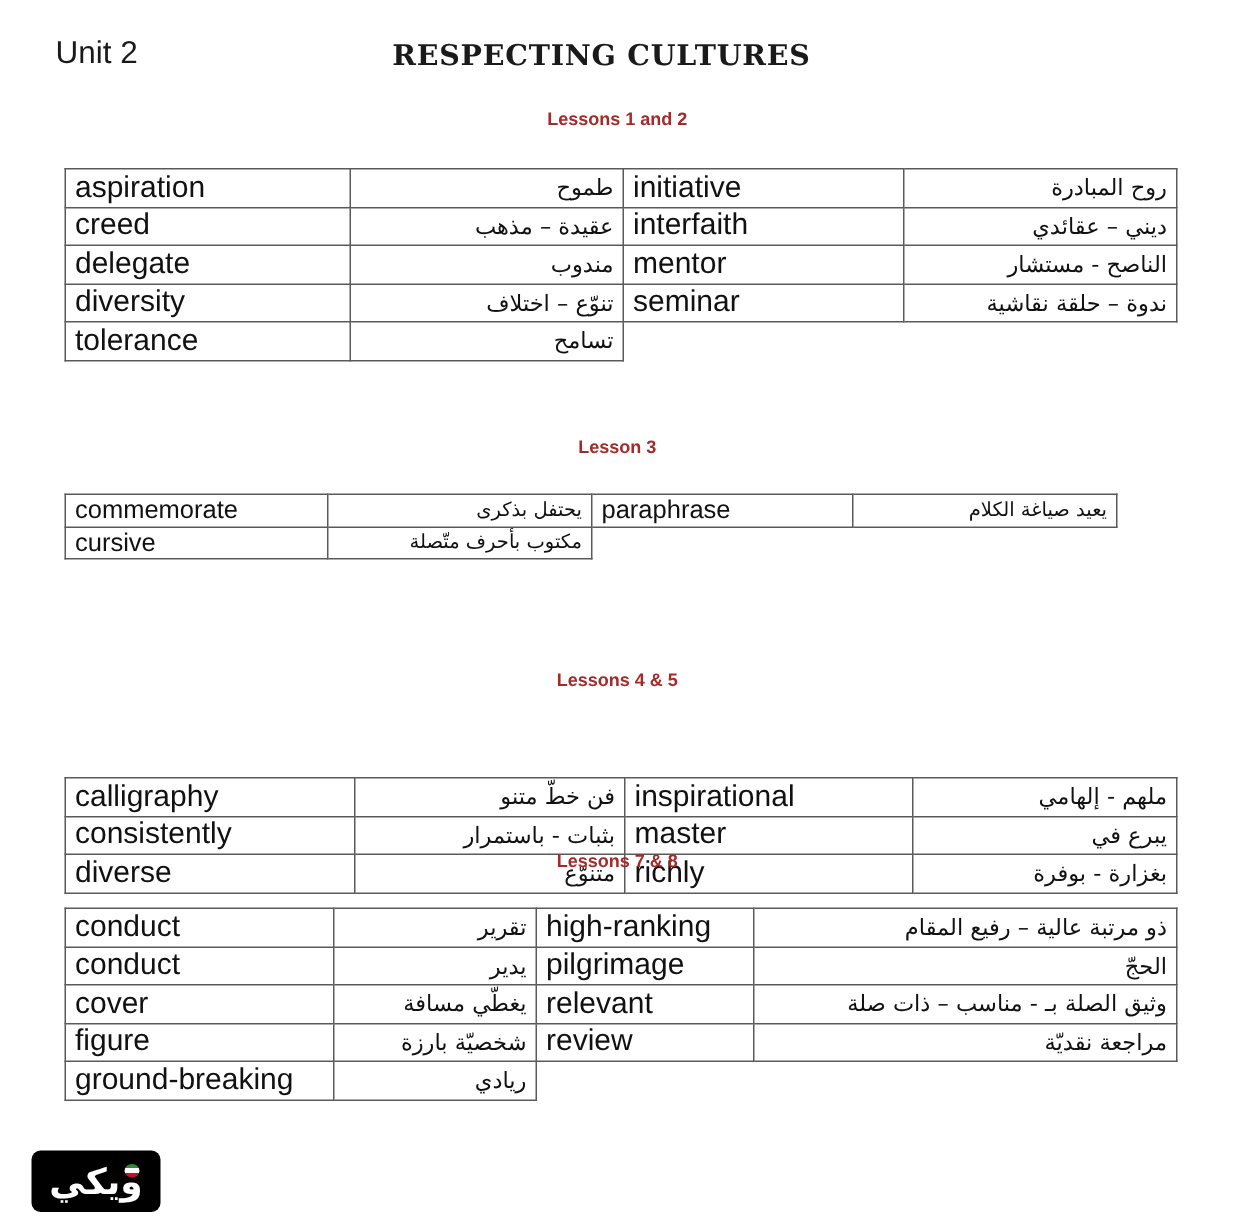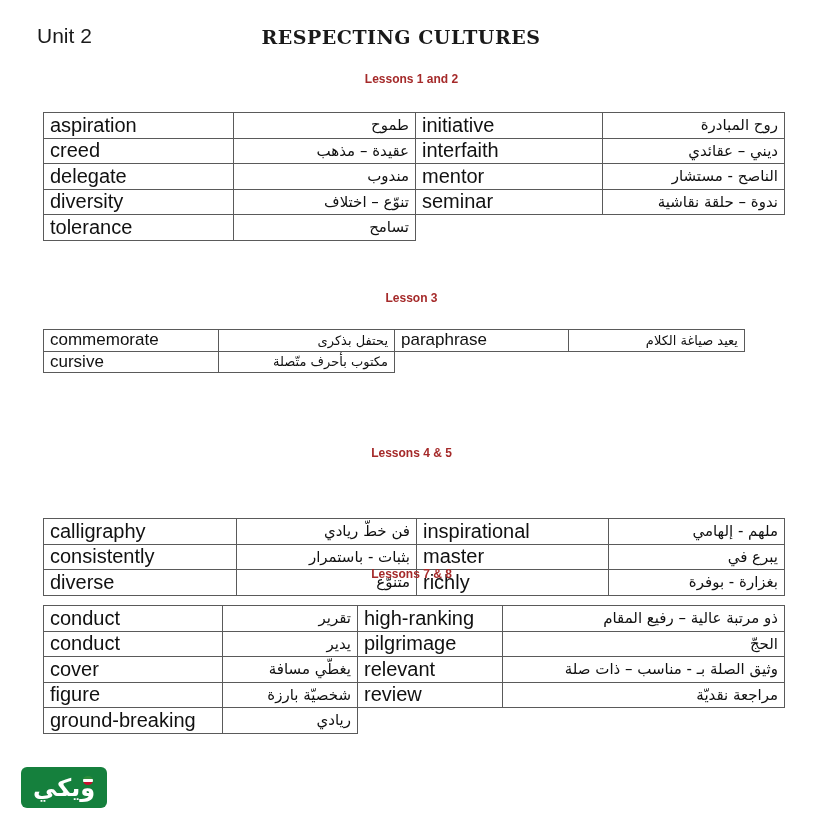--- a/index.html
+++ b/index.html
@@ -17,21 +17,21 @@
   table.vocab td.ar { text-align:right; direction:rtl; font-family:"DejaVu Sans", sans-serif; color:#111; }
   table.vocab td.empty { border:none; }
   .t1 td { height:24.5px; font-size:20px; }
   .t1 td.ar { font-size:15px; }
   .t2 td { height:20.5px; font-size:17px; }
   .t2 td.ar { font-size:13px; }
   .t3 td { height:24.5px; font-size:20px; }
   .t3 td.ar { font-size:15px; }
   .t4 td { height:24.5px; font-size:20px; }
   .t4 td.ar { font-size:15px; }
-  .logo { left:21px; top:767px; width:86px; height:41px; background:#15803d; border-radius:6px;
+  .logo { left:21px; top:767px; width:86px; height:41px; background:#000000; border-radius:6px;
           display:flex; align-items:center; justify-content:center; }
   .logo-text { color:#fff; font-family:"DejaVu Sans", sans-serif; font-weight:bold; font-size:24px; direction:rtl; }
   .flag { position:absolute; right:14px; top:9px; width:10px; height:9px; border-radius:50%; overflow:hidden;
           background:linear-gradient(#2e8b3a 0 33%, #ffffff 33% 66%, #c8102e 66% 100%); }
 </style>
 </head>
 <body>
 
 <div class="abs unit">Unit 2</div>
 <div class="abs title">RESPECTING CULTURES</div>
@@ -106,21 +106,21 @@
 <table class="vocab t3" style="left:43px; top:470px; width:741px;margin-top:48px;">
   <colgroup>
       <col style="width:193px">
       <col style="width:180px">
       <col style="width:192px">
       <col style="width:176px">
     </colgroup>
   <tbody>
       <tr>
     <td class="en">calligraphy</td>
-    <td class="ar">فن خطّ ريادي</td>
+    <td class="ar">فن خطّ متنو</td>
     <td class="en">inspirational</td>
     <td class="ar">ملهم - إلهامي</td>
   </tr>
   <tr>
     <td class="en">consistently</td>
     <td class="ar">بثبات - باستمرار</td>
     <td class="en">master</td>
     <td class="ar">يبرع في</td>
   </tr>
   <tr>

